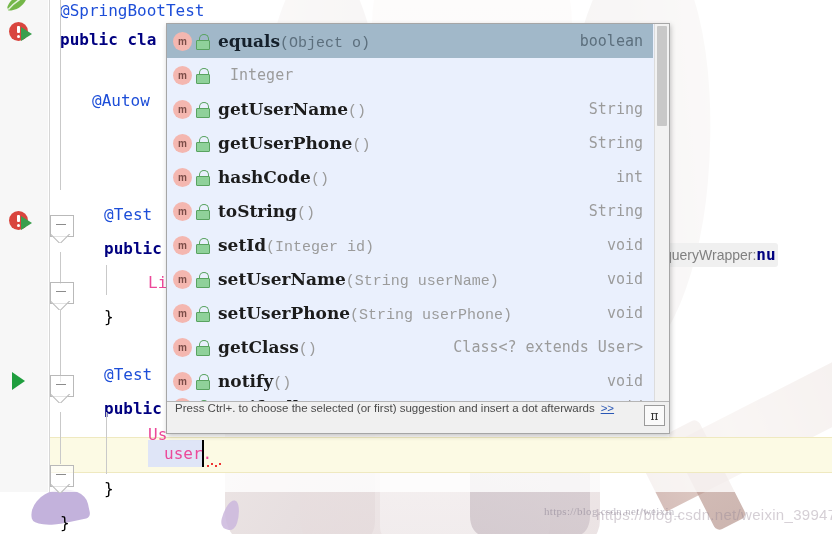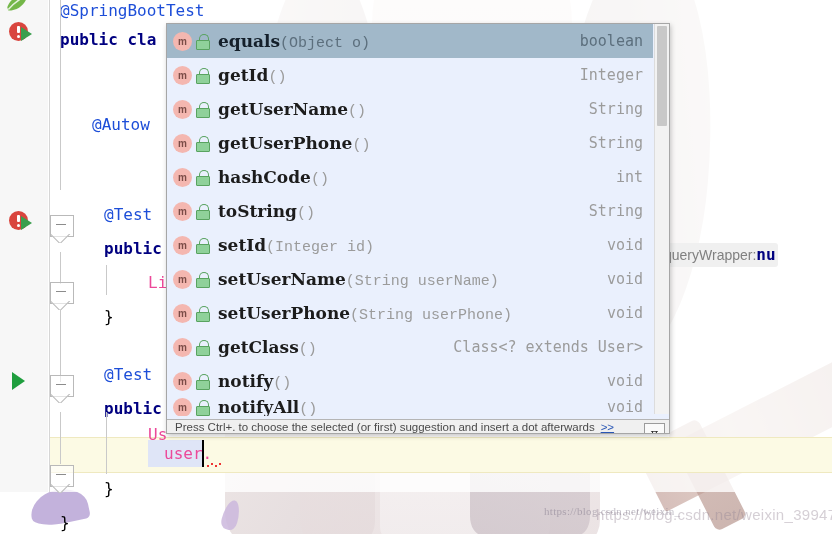--- a/index.html
+++ b/index.html
@@ -217,23 +217,23 @@
 
   .popup-scrollbar{
     position:absolute;right:0;top:0;width:14px;height:390px;background:#f2f2f2;
     border-left:1px solid #dcdcdc;
   }
   .popup-scroll-thumb{
     position:absolute;left:2px;top:2px;width:10px;height:100px;background:#c8c8c8;border-radius:1px;
   }
 
   .popup-hint{
-    position:absolute;left:0;bottom:0;width:502px;height:14px;
+    position:absolute;left:0;bottom:0;width:502px;height:32px;
     box-sizing:border-box;background:#f0f0f0;border-top:1px solid #b5b5b5;
-    display:flex;align-items:center;padding-left:8px;
+    display:flex;padding-left:8px;
   }
   .popup-hint-text{
     font-family:"Liberation Sans",sans-serif;font-size:11.5px;color:#4a4a4a;white-space:nowrap;
   }
   .popup-hint-link{
     margin-left:6px;font-family:"Liberation Sans",sans-serif;font-size:11.5px;
     color:#2a57b5;text-decoration:underline;cursor:pointer;
   }
   .popup-hint-badge{
     position:absolute;right:4px;top:3px;width:19px;height:19px;
@@ -278,21 +278,21 @@
   <div class="gutter-line"></div>
 
   <div class="current-line"></div>
   <div class="sel-token"></div>
   <div class="caret"></div>
   <div class="squiggle"></div>
 
   <div class="code">
     <div class="ln" style="top:-6px"><span class="ann">@SpringBootTest</span></div>
     <div class="ln" style="top:23px"><span class="kw">public cla</span></div>
-    <div class="ln" style="top:108px;left:92px"><span class="ann">@Autow</span></div>
+    <div class="ln" style="top:84px;left:92px"><span class="ann">@Autow</span></div>
     <div class="ln" style="top:198px;left:104px"><span class="ann">@Test</span></div>
     <div class="ln" style="top:232px;left:104px"><span class="kw">public</span></div>
     <div class="ln" style="top:266px;left:148px"><span class="plain">Li</span></div>
     <div class="ln" style="top:300px;left:104px"><span class="punct">}</span></div>
     <div class="ln" style="top:358px;left:104px"><span class="ann">@Test</span></div>
     <div class="ln" style="top:392px;left:104px"><span class="kw">public</span></div>
     <div class="ln" style="top:418px;left:148px"><span class="plain">Us</span></div>
     <div class="ln" style="top:440px;left:164px;line-height:27px"><span class="plain">user.</span></div>
     <div class="ln" style="top:472px;left:104px"><span class="punct">}</span></div>
     <div class="ln" style="top:506px;left:60px"><span class="punct">}</span></div>
@@ -347,21 +347,20 @@
         </div>
         <div class="row-label"><span class="mname">equals</span><span class="sig">(Object o)</span></div>
         <div class="row-type">boolean</div>
       </div>
       <div class="row">
         <div class="row-icon-method">m</div>
         <div class="row-icon-lock">
           <span class="shackle"></span>
           <span class="body"></span>
         </div>
-        <div class="row-label"><span class="mname">getId</span><span class="sig">()</span></div>
         <div class="row-type">Integer</div>
       </div>
       <div class="row">
         <div class="row-icon-method">m</div>
         <div class="row-icon-lock">
           <span class="shackle"></span>
           <span class="body"></span>
         </div>
         <div class="row-label"><span class="mname">getUserName</span><span class="sig">()</span></div>
         <div class="row-type">String</div>

